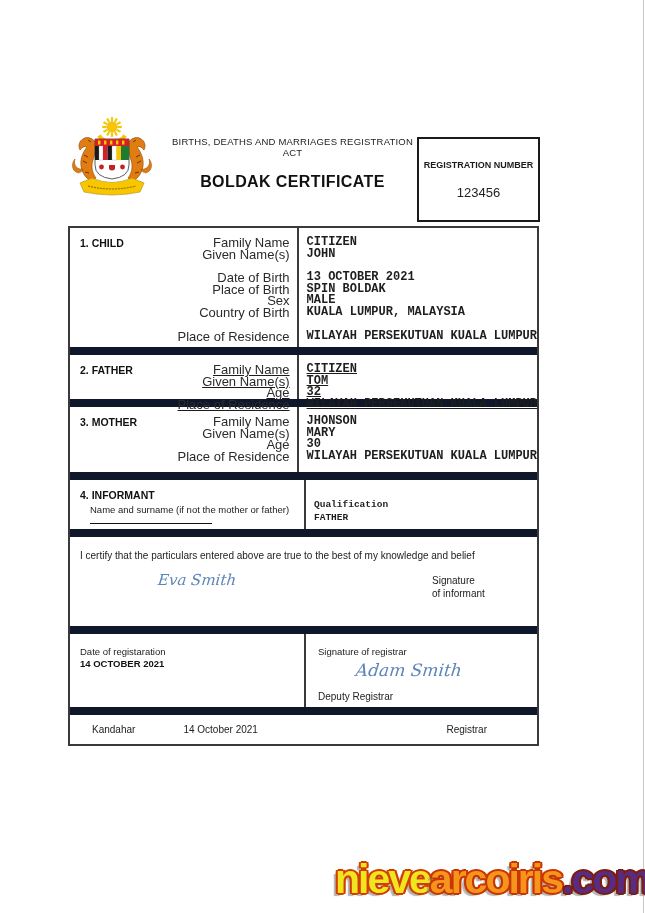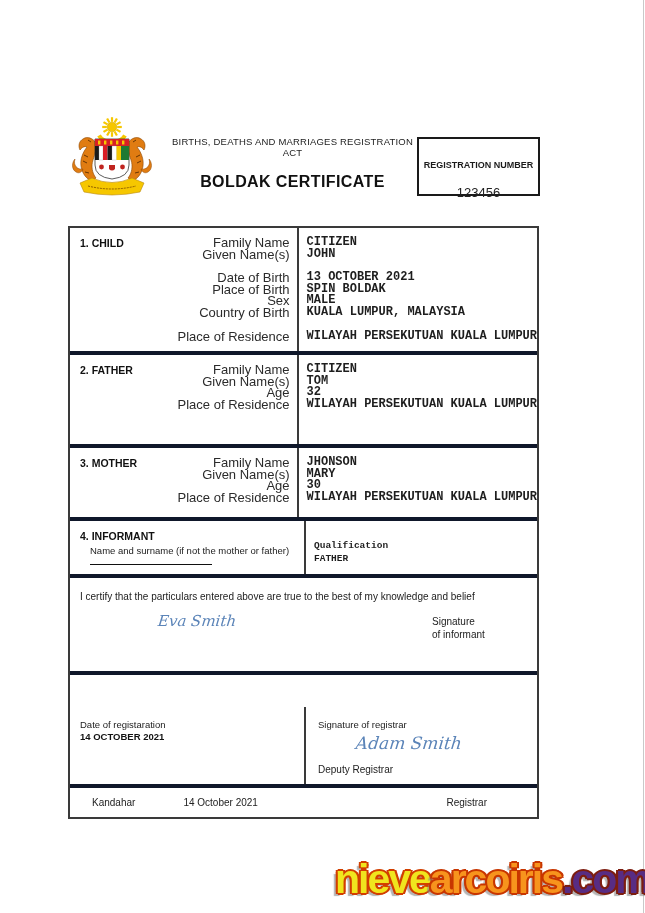--- a/index.html
+++ b/index.html
@@ -6,40 +6,40 @@
   html,body { background:#ffffff; }
   body { width:645px; height:913px; position:relative; font-family:"Liberation Sans", sans-serif; color:#1c1c1c; overflow:hidden; }
   .page-edge { position:absolute; top:0; right:1px; width:1px; height:100%; background:#c9c9c9; }
 
   
   .emblem { position:absolute; left:62px; top:114px; width:100px; height:86px; }
   .header-text { position:absolute; left:170px; top:124px; width:245px; text-align:center; }
   .country { font-size:23px; font-weight:bold; letter-spacing:0.5px; color:#111; }
   .act-line { font-size:9.5px; margin-top:12px; color:#222; letter-spacing:0.2px; }
   .doc-title { font-size:16px; font-weight:bold; margin-top:15px; letter-spacing:0.4px; color:#111; }
-  .reg-box { position:absolute; left:417px; top:137px; width:123px; height:59px; border:2px solid #1a1a1a; text-align:center; }
+  .reg-box { position:absolute; left:417px; top:137px; width:123px; height:85px; border:2px solid #1a1a1a; text-align:center; }
   .reg-label { font-size:9px; font-weight:bold; margin-top:21px; }
   .reg-value { font-size:13px; margin-top:15px; color:#222; }
 
   
   .cert-table { position:absolute; left:68px; top:226px; width:471px; border:2px solid #3a3a3a; background:#fff; }
-  .t-row { display:flex; border-bottom:4px solid #0f172a; position:relative; }
+  .t-row { display:flex; border-bottom:8px solid #0f172a; position:relative; }
   .t-row:last-child { border-bottom:none; }
   .cell-labels { width:236px; border-right:2px solid #3a3a3a; position:relative; }
   .cell-values { flex:1; }
   .sec-heading { position:absolute; left:10px; top:9px; font-size:10.5px; font-weight:bold; color:#111; }
   .label-stack { padding:9px 7px 0 0; text-align:right; font-size:13px; color:#2b2b2b; }
   .value-stack { padding:9px 0 0 8px; font-family:"Liberation Mono", monospace; font-weight:bold; font-size:12px; color:#1e1e1e; }
   .line { height:11.7px; line-height:11.7px; white-space:nowrap; }
   .row-child { height:127px; }
-  .row-parent1 { height:93px; }
+  .row-parent1 { height:52px;text-decoration:underline; }
   .row-parent2 { height:73px; }
   .row-informant { height:57px; }
   .row-certify { height:97px; display:block; }
-  .row-registration { height:81px;margin-top:32px; }
+  .row-registration { height:81px; }
   .row-strip { height:29px; display:flex; align-items:center; font-size:10px; color:#222; }
 
   
   .informant-label { position:absolute; left:20px; top:24px; font-size:9.5px; color:#222; white-space:nowrap; }
   .informant-blank { position:absolute; left:20px; top:43px; width:122px; height:1px; background:#111; }
   .informant-values { padding:19px 0 0 8px; font-family:"Liberation Mono", monospace; font-weight:bold; font-size:9.5px; color:#1e1e1e; }
   .informant-values .line { height:12.5px; line-height:12.5px; }
 
   
   .certify-text { position:absolute; left:10px; top:13px; font-size:10px; color:#222; }

